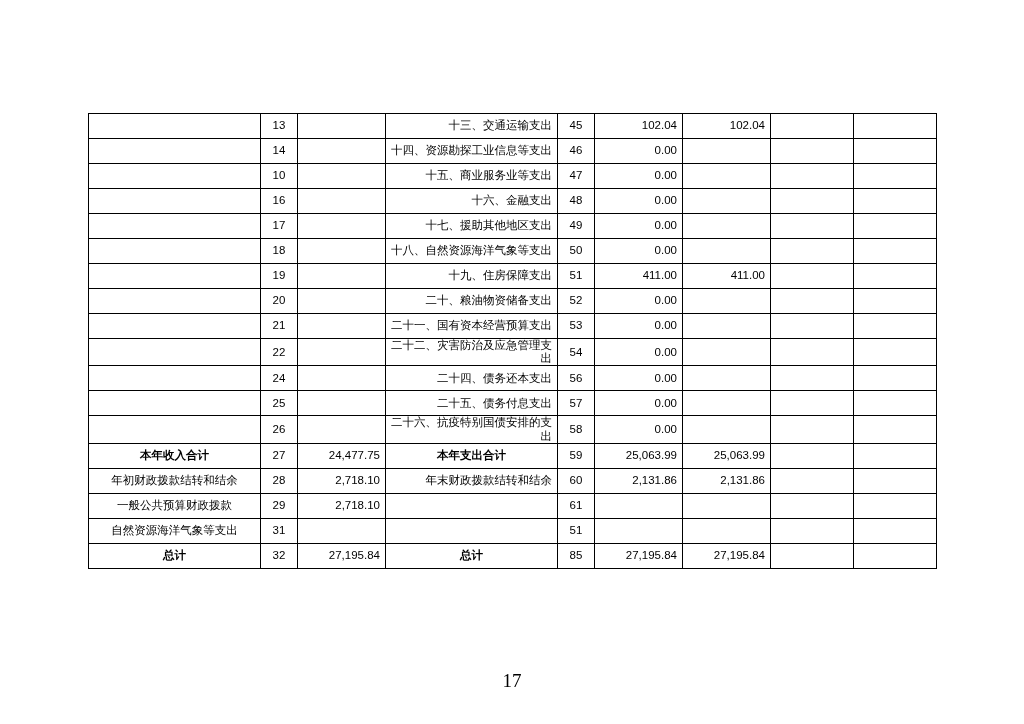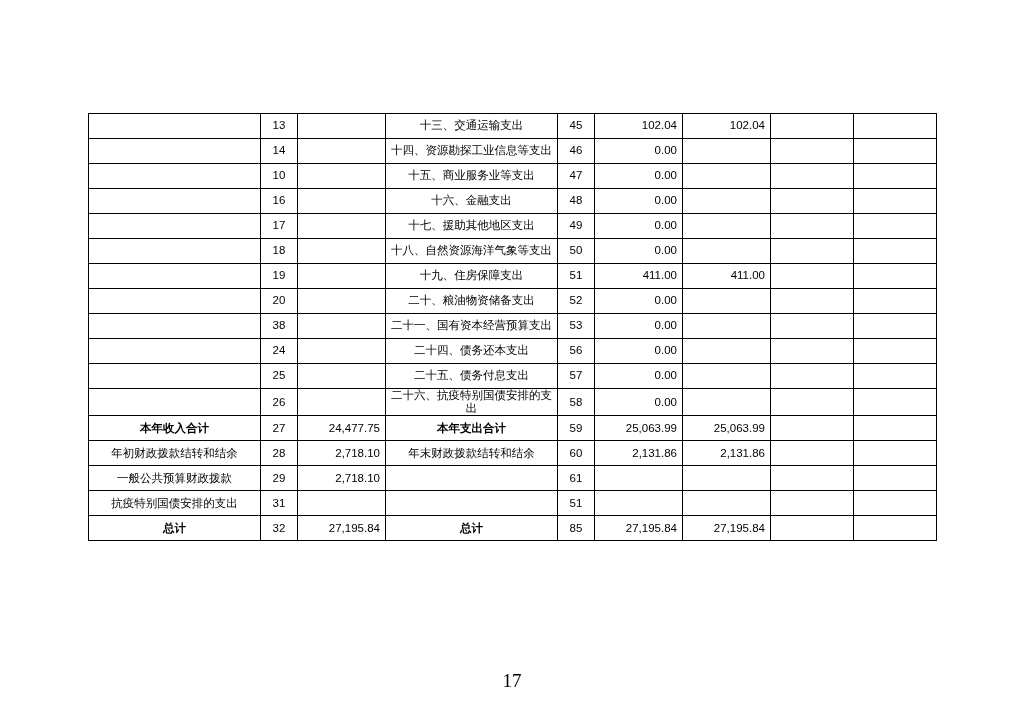--- a/index.html
+++ b/index.html
@@ -48,21 +48,21 @@
   col.c2 { width: 88px; }
   col.c3 { width: 172px; }
   col.c4 { width: 37px; }
   col.c5 { width: 88px; }
   col.c6 { width: 88px; }
   col.c7 { width: 83px; }
   col.c8 { width: 83px; }
 
   .ctr { text-align: center; }
   .rt  { text-align: right; }
-  .lt  { text-align: center; margin-top: 32px; }
+  .lt  { text-align: right; margin-top: 32px; }
   .bold { font-weight: bold; margin-left: 24px; }
 
   .page-number {
     position: absolute;
     left: 0;
     top: 670px;
     width: 1024px;
     text-align: center;
     font-size: 19px;
     font-family: "Liberation Serif", serif;
@@ -171,24 +171,35 @@
             <td class="rt"></td>
             <td class="lt">二十、粮油物资储备支出</td>
             <td class="ctr">52</td>
             <td class="rt">0.00</td>
             <td class="rt"></td>
             <td class="rt"></td>
             <td class="rt"></td>
           </tr>
           <tr>
             <td class="ctr"></td>
-            <td class="ctr">38</td>
+            <td class="ctr">21</td>
             <td class="rt"></td>
             <td class="lt">二十一、国有资本经营预算支出</td>
             <td class="ctr">53</td>
+            <td class="rt">0.00</td>
+            <td class="rt"></td>
+            <td class="rt"></td>
+            <td class="rt"></td>
+          </tr>
+          <tr>
+            <td class="ctr"></td>
+            <td class="ctr">22</td>
+            <td class="rt"></td>
+            <td class="lt">二十二、灾害防治及应急管理支出</td>
+            <td class="ctr">54</td>
             <td class="rt">0.00</td>
             <td class="rt"></td>
             <td class="rt"></td>
             <td class="rt"></td>
           </tr>
           <tr>
             <td class="ctr"></td>
             <td class="ctr">24</td>
             <td class="rt"></td>
             <td class="lt">二十四、债务还本支出</td>
@@ -247,21 +258,21 @@
             <td class="ctr">29</td>
             <td class="rt">2,718.10</td>
             <td class="lt"></td>
             <td class="ctr">61</td>
             <td class="rt"></td>
             <td class="rt"></td>
             <td class="rt"></td>
             <td class="rt"></td>
           </tr>
           <tr>
-            <td class="ctr">抗疫特别国债安排的支出</td>
+            <td class="ctr">自然资源海洋气象等支出</td>
             <td class="ctr">31</td>
             <td class="rt"></td>
             <td class="lt"></td>
             <td class="ctr">51</td>
             <td class="rt"></td>
             <td class="rt"></td>
             <td class="rt"></td>
             <td class="rt"></td>
           </tr>
           <tr>

